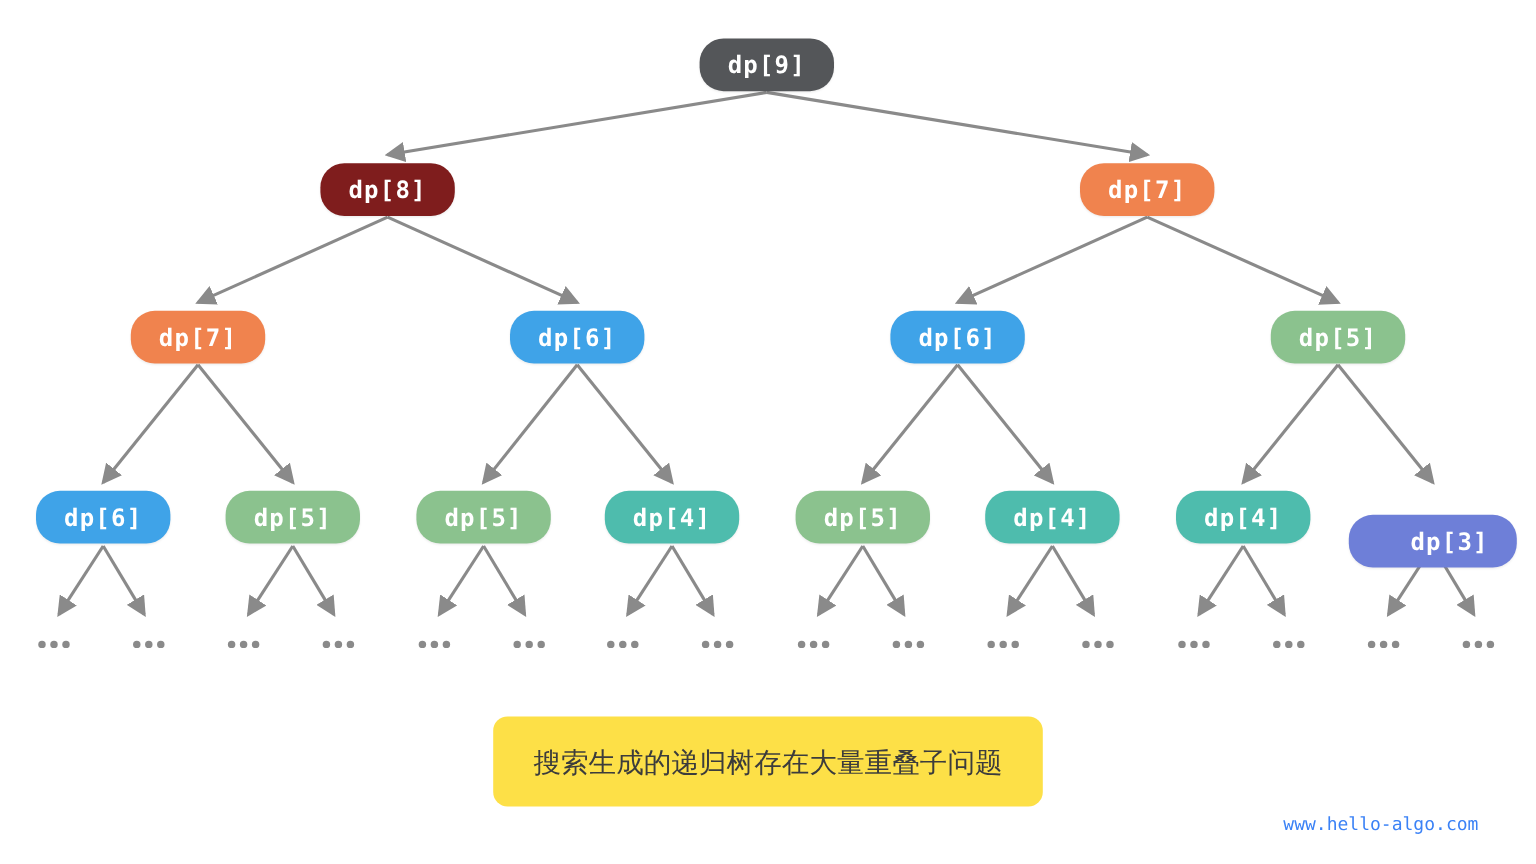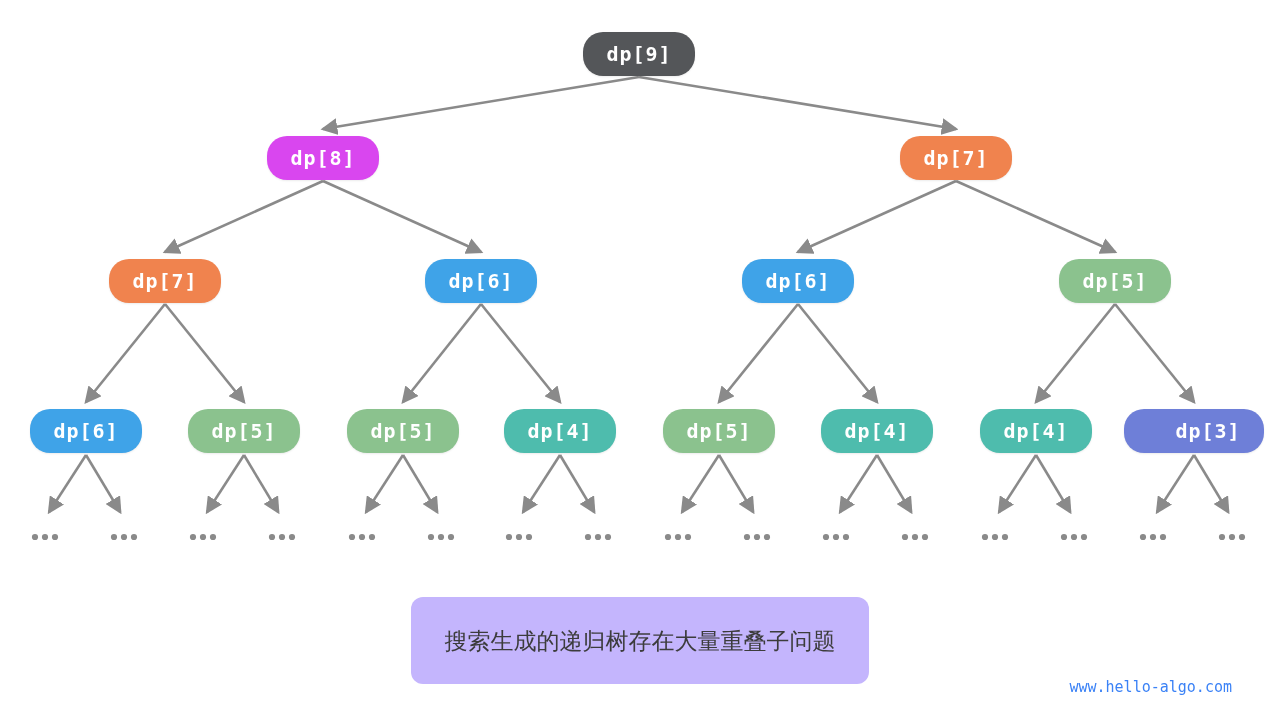--- a/index.html
+++ b/index.html
@@ -4,21 +4,21 @@
 <style>
   html,body{margin:0;padding:0;background:#ffffff;}
   .stage{position:relative;width:1280px;height:720px;background:#ffffff;overflow:hidden;
          font-family:"Liberation Sans", sans-serif;}
   #edges-svg{position:absolute;left:0;top:0;width:1280px;height:720px;}
   .node{position:absolute;width:112px;height:44px;border-radius:20px;
         transform:translate(-50%,-50%);display:flex;align-items:center;justify-content:center;
         color:#ffffff;font-family:"DejaVu Sans Mono", monospace;font-weight:700;font-size:20px;
         letter-spacing:1px;box-shadow:0 1px 2px rgba(0,0,0,0.08);}
   .caption{position:absolute;left:640px;top:597px;transform:translateX(-50%);
-           width:458px;height:87px;background:#c4b5fd;border-radius:12px;
+           width:458px;height:75px;background:#fde047;border-radius:12px;
            display:flex;flex-direction:column;align-items:center;justify-content:center;
            color:#3c3c3c;font-size:23px;line-height:36px;}
   .caption .formula{font-family:"DejaVu Sans Mono", monospace;}
   .caption sup{font-weight:700;font-size:0.62em;}
   .watermark{position:absolute;right:48px;top:678px;color:#3b82f6;
              font-family:"DejaVu Sans Mono", monospace;font-size:15px;}
 </style>
 </head>
 <body>
 
@@ -104,34 +104,34 @@
       <circle cx="1153" cy="537" r="3.1" fill="#8a8a8a"></circle>
       <circle cx="1163" cy="537" r="3.1" fill="#8a8a8a"></circle>
       <line x1="1194" y1="455" x2="1228.2" y2="512" stroke="#8a8a8a" stroke-width="2.6" marker-end="url(#arrow)"></line>
       <circle cx="1222" cy="537" r="3.1" fill="#8a8a8a"></circle>
       <circle cx="1232" cy="537" r="3.1" fill="#8a8a8a"></circle>
       <circle cx="1242" cy="537" r="3.1" fill="#8a8a8a"></circle>
     </svg>
 
   <div id="nodes-layer">
       <div class="node" style="left: 639px; top: 54px; background: rgb(84, 86, 89);">dp[9]</div>
-      <div class="node" style="left: 323px; top: 158px; background: #d946ef;">dp[8]</div>
+      <div class="node" style="left: 323px; top: 158px; background: #7f1d1d;">dp[8]</div>
       <div class="node" style="left: 956px; top: 158px; background: rgb(240, 131, 78);">dp[7]</div>
       <div class="node" style="left: 165px; top: 281px; background: rgb(240, 131, 78);">dp[7]</div>
       <div class="node" style="left: 481px; top: 281px; background: rgb(63, 163, 232);">dp[6]</div>
       <div class="node" style="left: 798px; top: 281px; background: rgb(63, 163, 232);">dp[6]</div>
       <div class="node" style="left: 1115px; top: 281px; background: rgb(139, 194, 142);">dp[5]</div>
       <div class="node" style="left: 86px; top: 431px; background: rgb(63, 163, 232);">dp[6]</div>
       <div class="node" style="left: 244px; top: 431px; background: rgb(139, 194, 142);">dp[5]</div>
       <div class="node" style="left: 403px; top: 431px; background: rgb(139, 194, 142);">dp[5]</div>
       <div class="node" style="left: 560px; top: 431px; background: rgb(78, 188, 173);">dp[4]</div>
       <div class="node" style="left: 719px; top: 431px; background: rgb(139, 194, 142);">dp[5]</div>
       <div class="node" style="left: 877px; top: 431px; background: rgb(78, 188, 173);">dp[4]</div>
       <div class="node" style="left: 1036px; top: 431px; background: rgb(78, 188, 173);">dp[4]</div>
-      <div class="node" style="left: 1194px; top: 431px; background: rgb(110, 127, 216); padding-left: 28px;">dp[3]</div>
+      <div class="node" style="left: 1194px; top: 451px; background: rgb(110, 127, 216); padding-left: 28px;">dp[3]</div>
     </div>
 
   <div class="caption">
     <div>搜索生成的递归树存在大量重叠子问题</div>
   </div>
 
   <div class="watermark">www.hello-algo.com</div>
 </div>
 
 </body></html>

